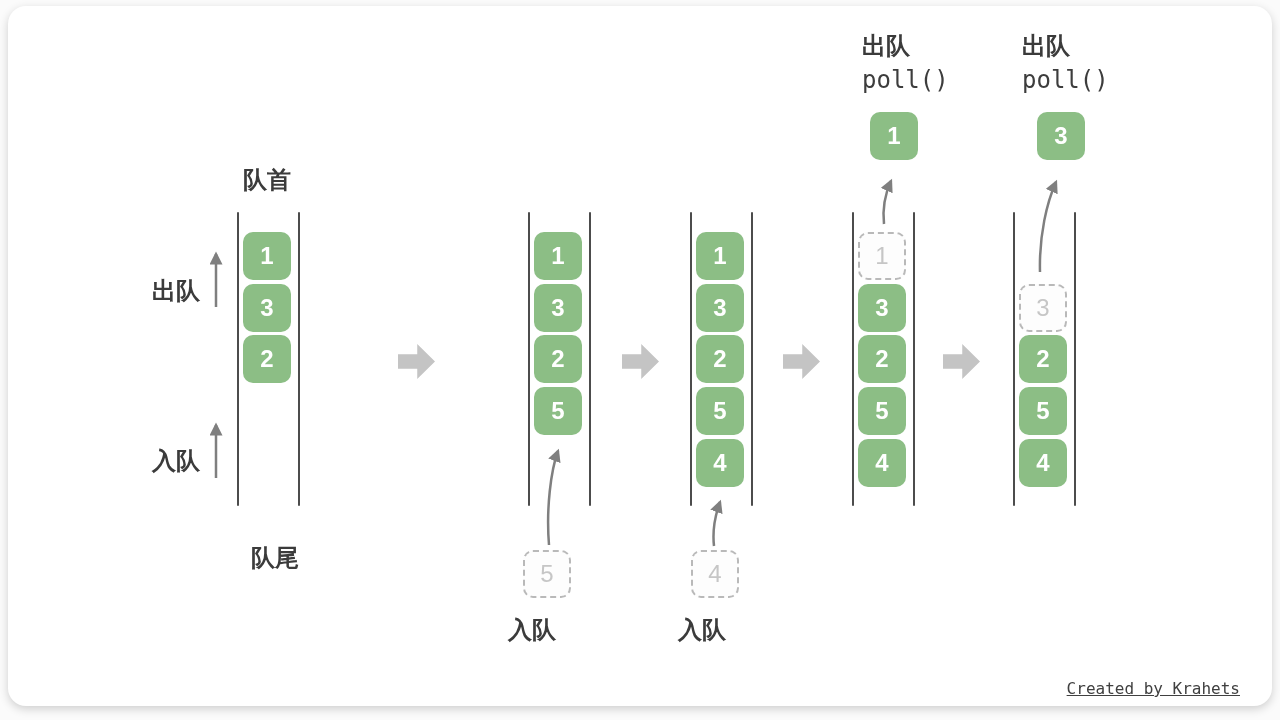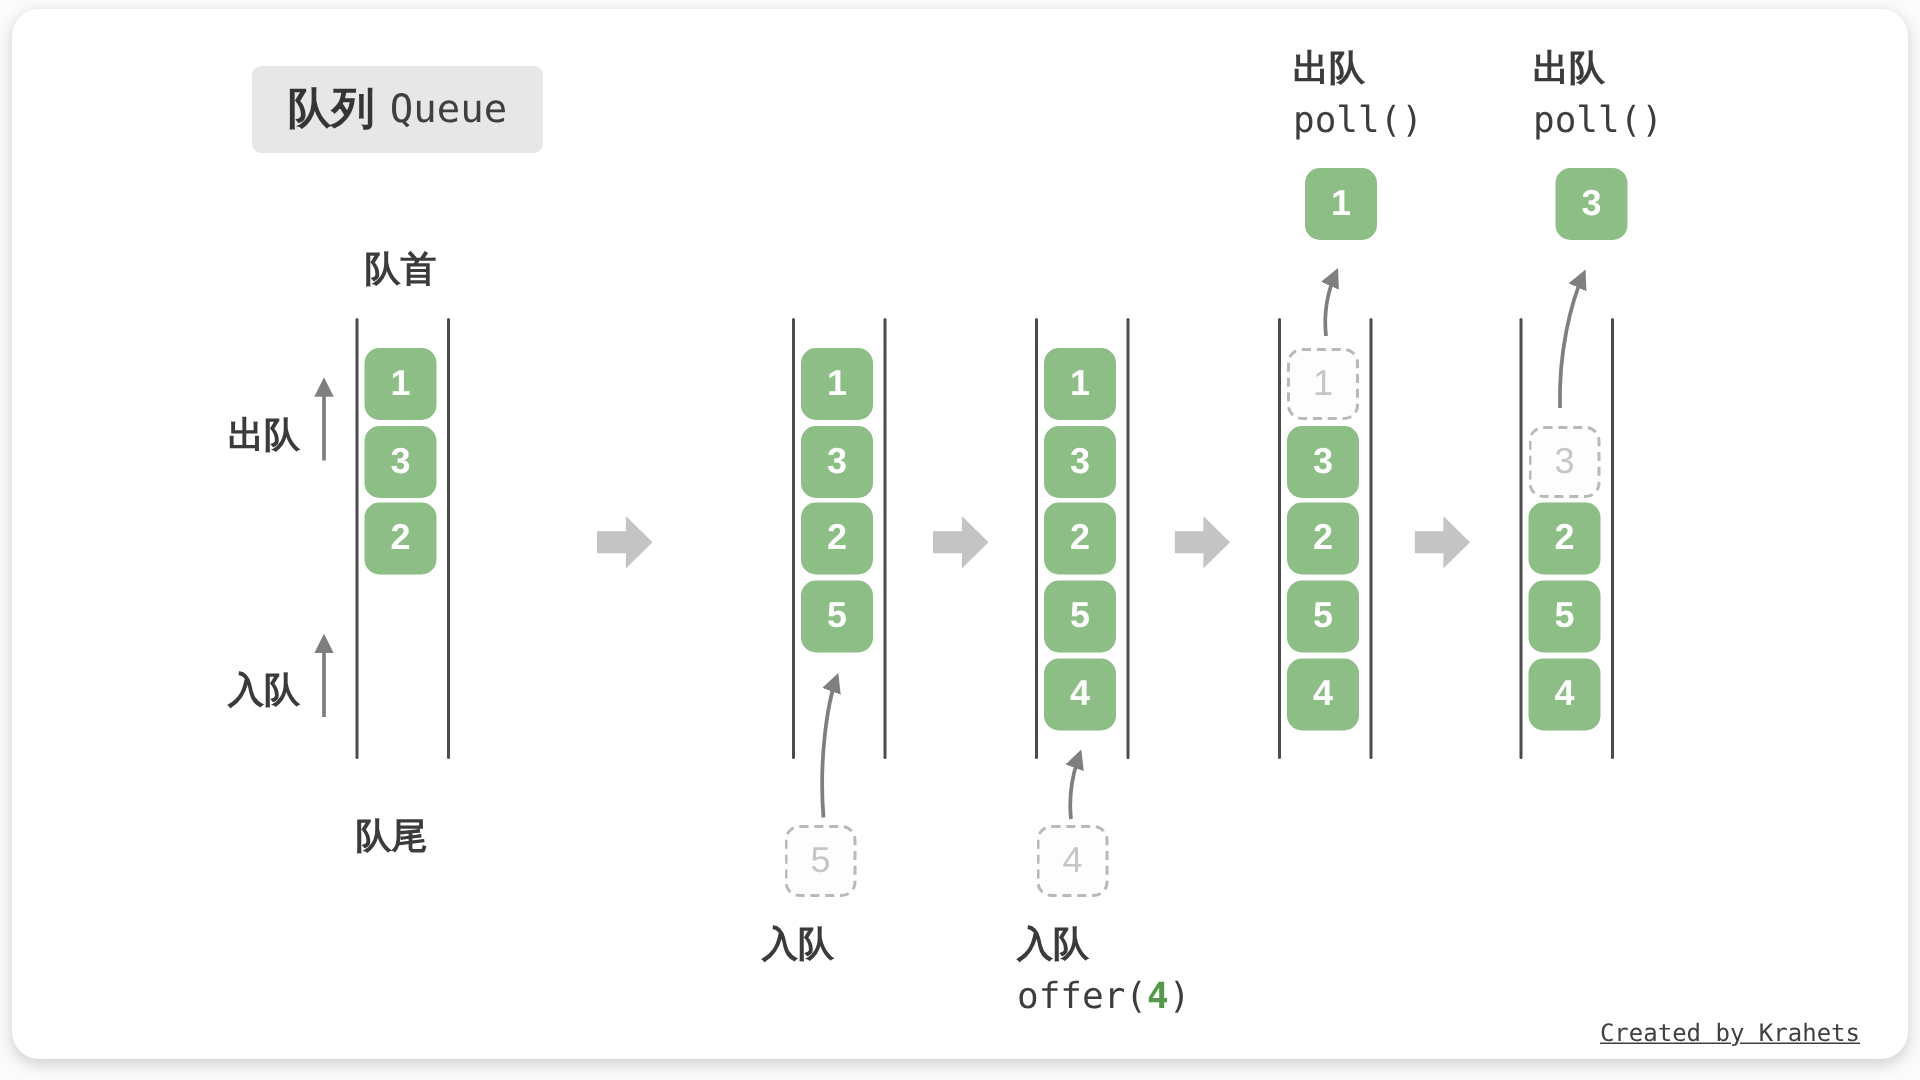--- a/index.html
+++ b/index.html
@@ -36,27 +36,23 @@
   .watermark{position:absolute;right:40px;bottom:22px;font-family:"DejaVu Sans Mono",monospace;
              font-size:16px;color:#404040;text-decoration:underline;}
   svg.overlay{position:absolute;left:0;top:0;pointer-events:none;}
 </style>
 </head>
 <body>
 
 <div class="stage">
   <div class="card"></div>
 
-  <div class="title-box">
-    <span class="title-zh">队列</span>
-    <span class="title-en">Queue</span>
-  </div>
 
   <div class="cjk-label" style="left:243px;top:153px;">队首</div>
-  <div class="cjk-label" style="left:237px;top:531px;">队尾</div>
+  <div class="cjk-label" style="left:251px;top:531px;">队尾</div>
   <div class="cjk-label" style="left:152px;top:264px;">出队</div>
   <div class="cjk-label" style="left:152px;top:434px;">入队</div>
 
   <div id="queues">
       <div class="wall abs" style="left: 237px;"></div>
       <div class="wall abs" style="left: 298px;"></div>
       <div class="cell solid" style="left: 243px; top: 232px;">1</div>
       <div class="cell solid" style="left: 243px; top: 284px;">3</div>
       <div class="cell solid" style="left: 243px; top: 335px;">2</div>
       <div class="wall abs" style="left: 528px;"></div>
@@ -104,21 +100,20 @@
   <div class="cell solid" style="left:1037px;top:112px;">3</div>
 
   <div class="cell dashed" style="left:523px;top:550px;">5</div>
   <div class="cell dashed" style="left:691px;top:550px;">4</div>
 
   <div class="op-block" style="left:508px;top:612px;">
     <div class="op-zh">入队</div>
   </div>
   <div class="op-block" style="left:678px;top:612px;">
     <div class="op-zh">入队</div>
-    <div class="op-call"><span>offer(</span><span class="op-arg">4</span><span>)</span></div>
   </div>
 
   <svg class="overlay" width="1280" height="720">
     <defs>
       <marker id="ah" markerWidth="5.6" markerHeight="5.2" refX="4.2" refY="2.6" orient="auto" markerUnits="strokeWidth">
         <path d="M0,0 L5.2,2.6 L0,5.2 z" fill="#7f7f7f"></path>
       </marker>
     </defs>
     <path d="M216,307 L216,254" stroke="#7f7f7f" stroke-width="2.5" fill="none" marker-end="url(#ah)"></path>
     <path d="M216,478 L216,425" stroke="#7f7f7f" stroke-width="2.5" fill="none" marker-end="url(#ah)"></path>

